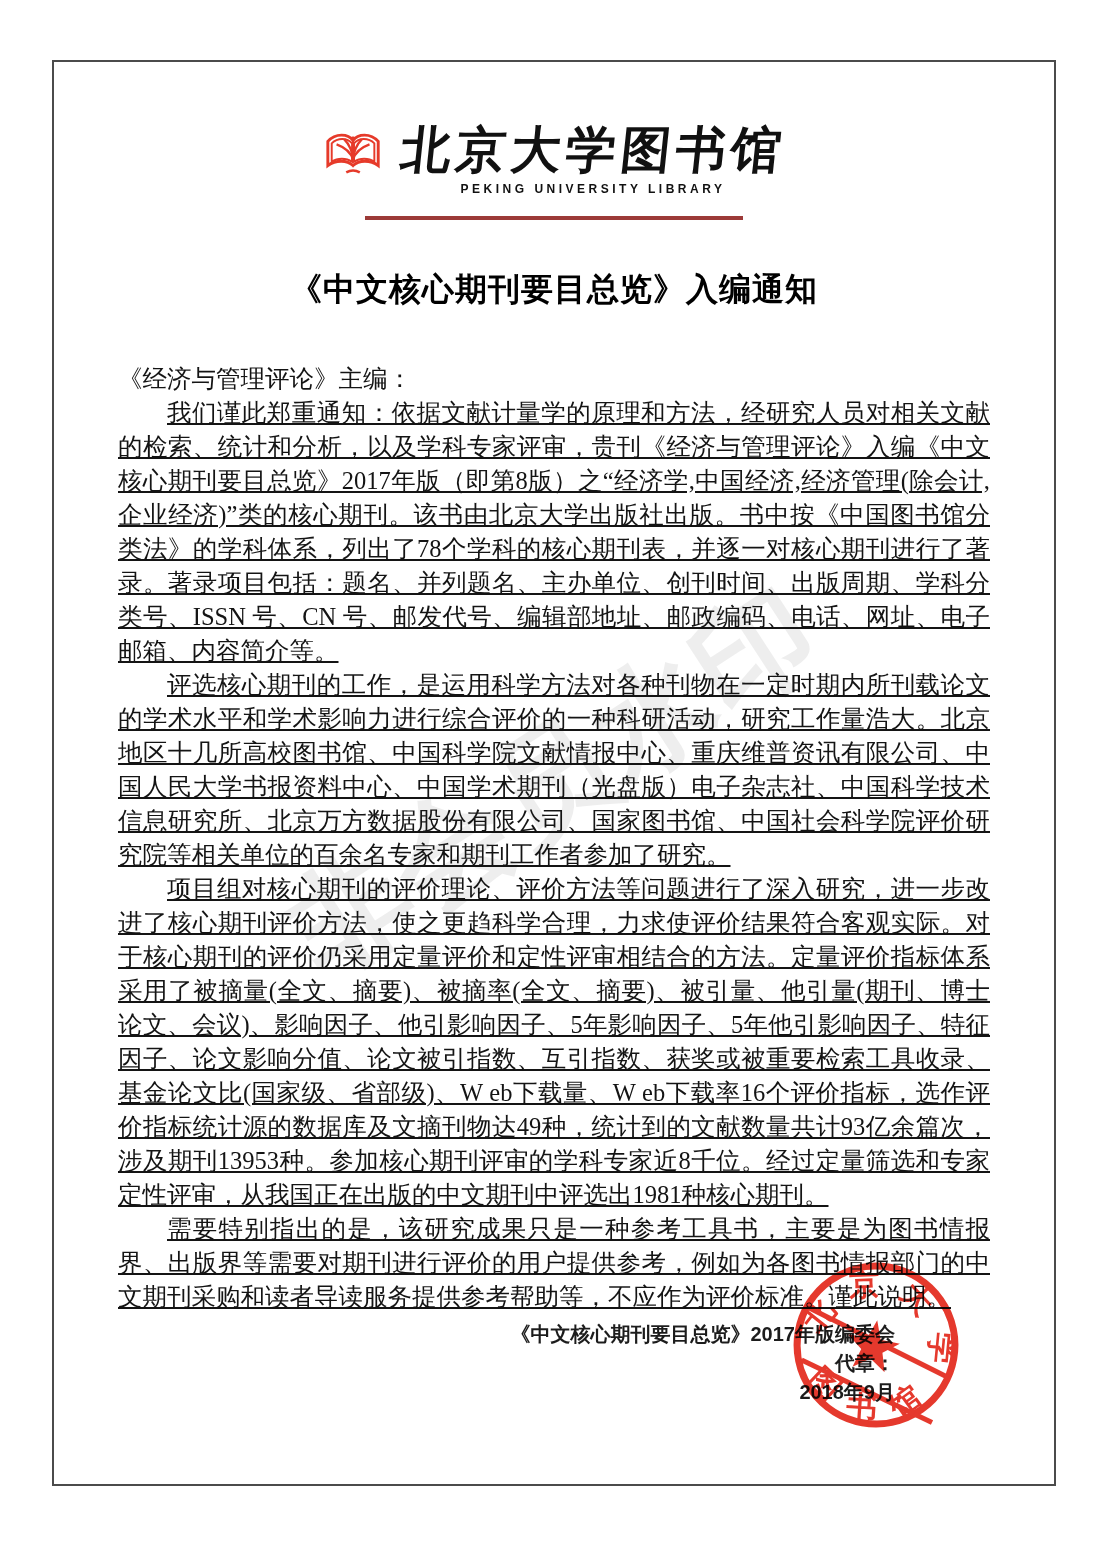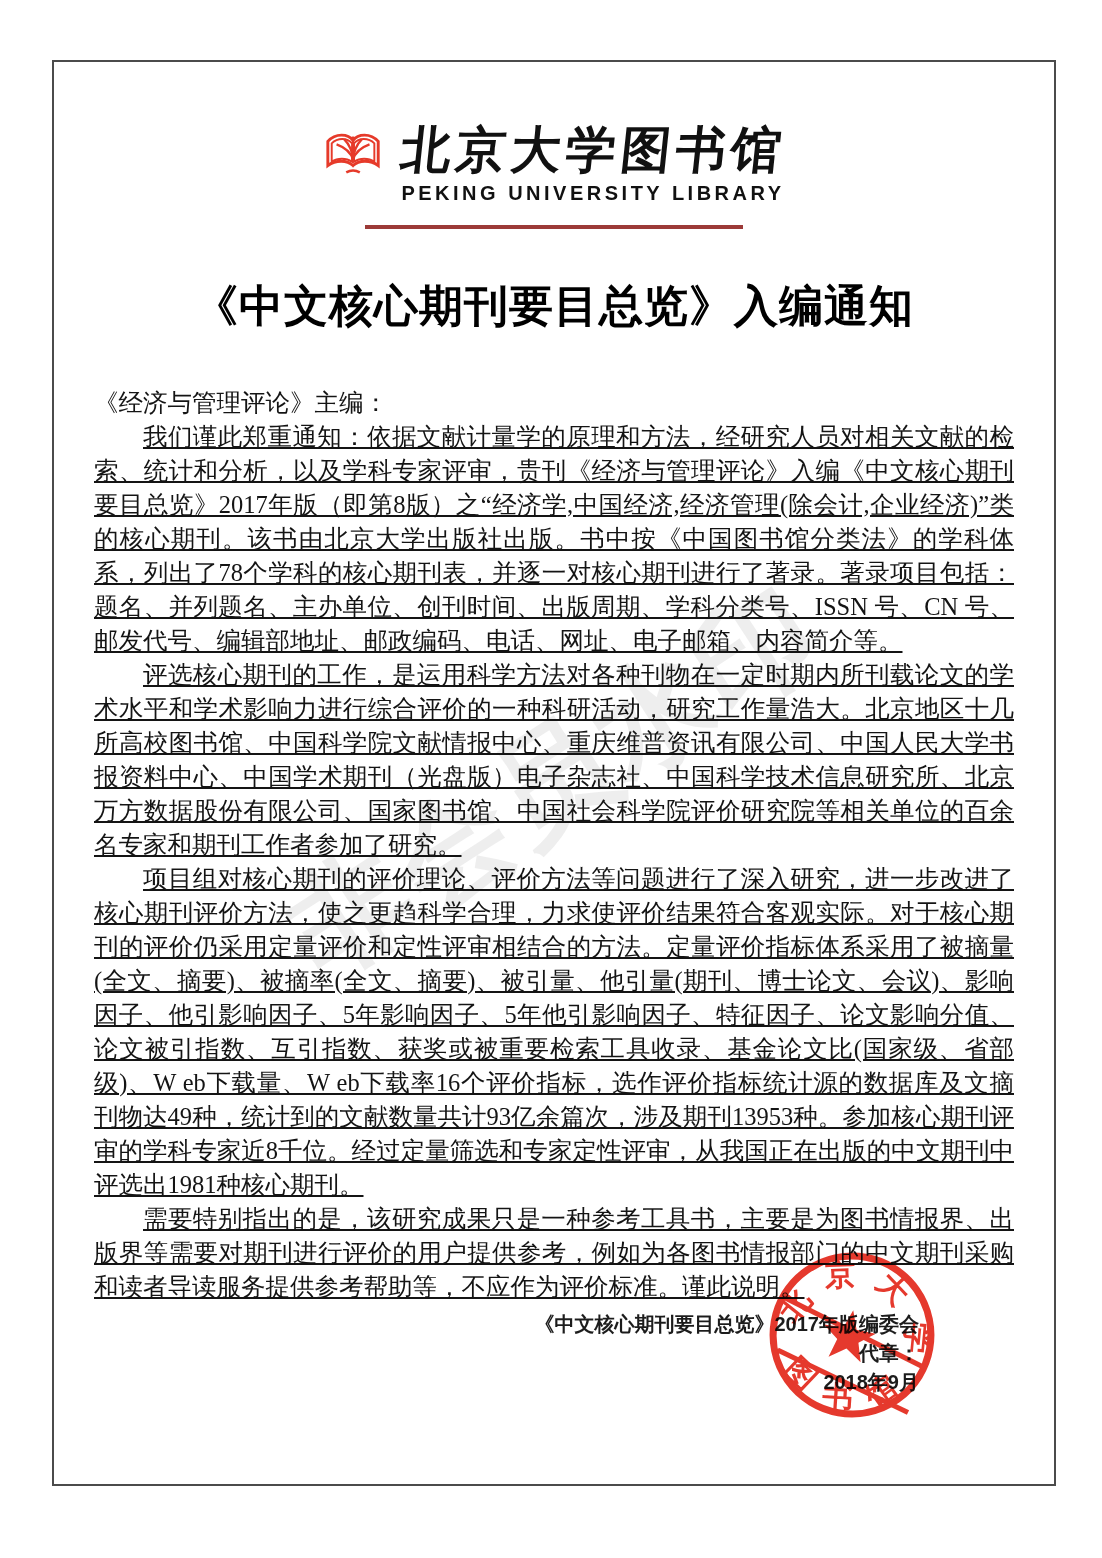--- a/index.html
+++ b/index.html
@@ -20,29 +20,29 @@
   }
   .header { margin-top:62px; display:flex; justify-content:center; align-items:flex-start; gap:16px; position:relative; z-index:1; }
   .logo-icon svg { display:block; }
   .logo-text { text-align:center; }
   .calligraphy {
     font-size:50px; font-weight:700; line-height:1.05;
     transform:skewX(-6deg); letter-spacing:5px; color:#111;
   }
   .english {
     font-family:"Liberation Sans", sans-serif; font-weight:700;
-    font-size:20px; letter-spacing:3.5px; margin-top:5px; color:#111;
+    font-size:12px; letter-spacing:3.5px; margin-top:5px; color:#111;
   }
   .divider { width:378px; height:4px; background:#9c3a38; margin:20px auto 0; }
   .doc-title {
-    text-align:center; font-size:44px; font-weight:700; margin-top:48px;
+    text-align:center; font-size:32px; font-weight:700; margin-top:48px;
     letter-spacing:1px; position:relative; z-index:1; color:#000;
   }
   .content {
-    padding:0 40px; margin-top:50px; font-size:24.5px; line-height:34px;
+    padding:0 64px; margin-top:50px; font-size:24.5px; line-height:34px;
     text-align:justify; position:relative; z-index:1;
   }
   .content p { margin:0; }
   .content p.indent { text-indent:2em;text-decoration:underline; }
   .closing1 { margin-top:32px; text-indent:1.6em; }
   .sign-area { position:relative; margin-top:6px; }
   .signature {
     text-align:right; padding-right:95px;
     font-family:"Liberation Sans", sans-serif; font-weight:700;
     font-size:20px; line-height:29px; color:#1c1c1c;

